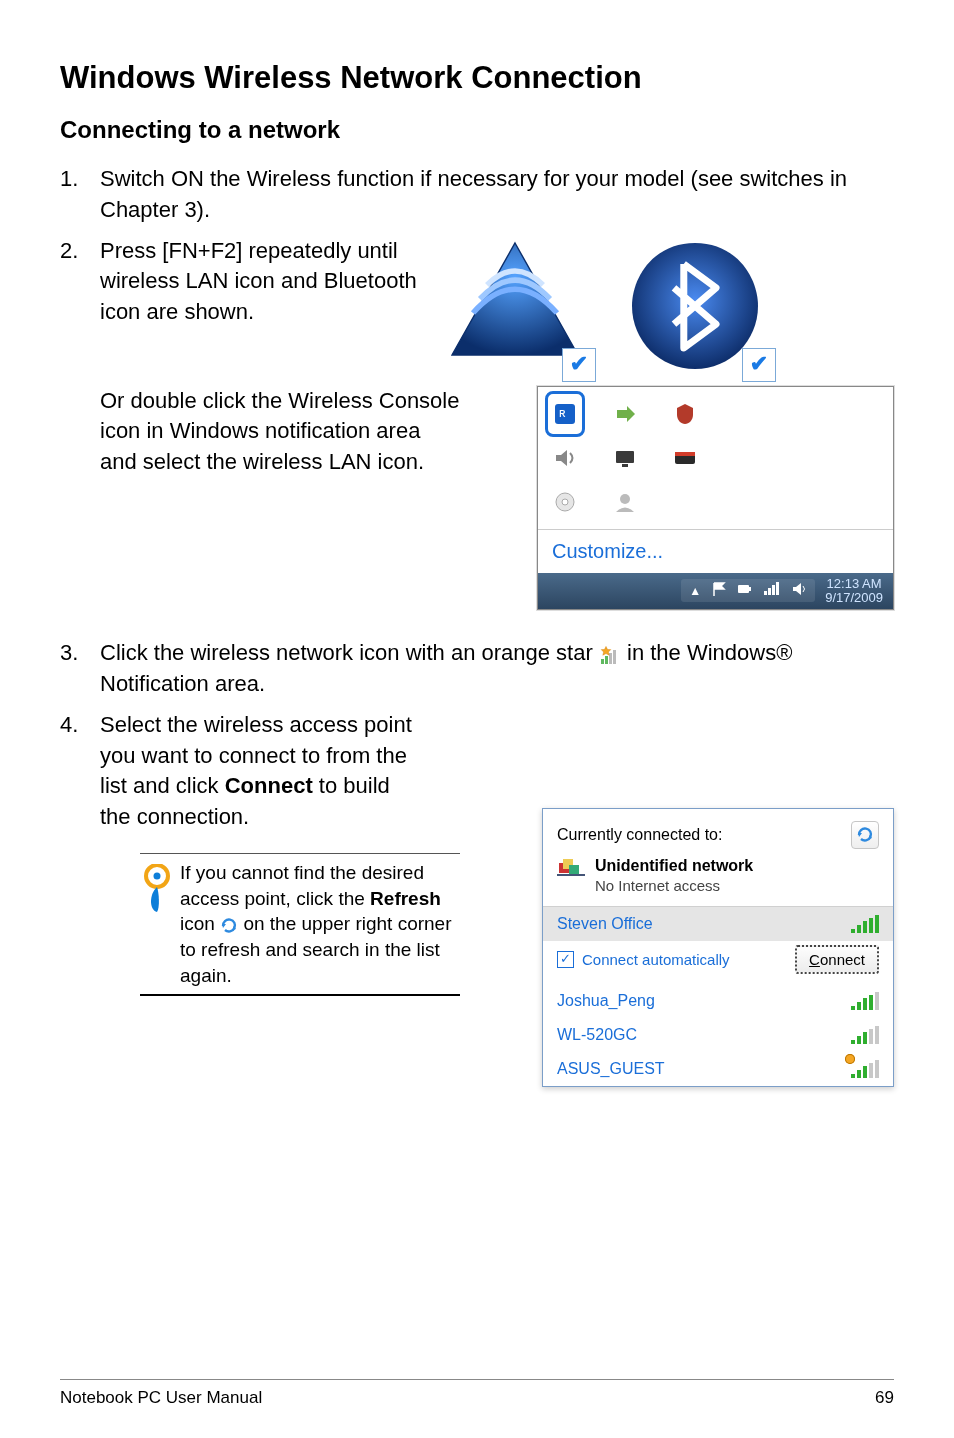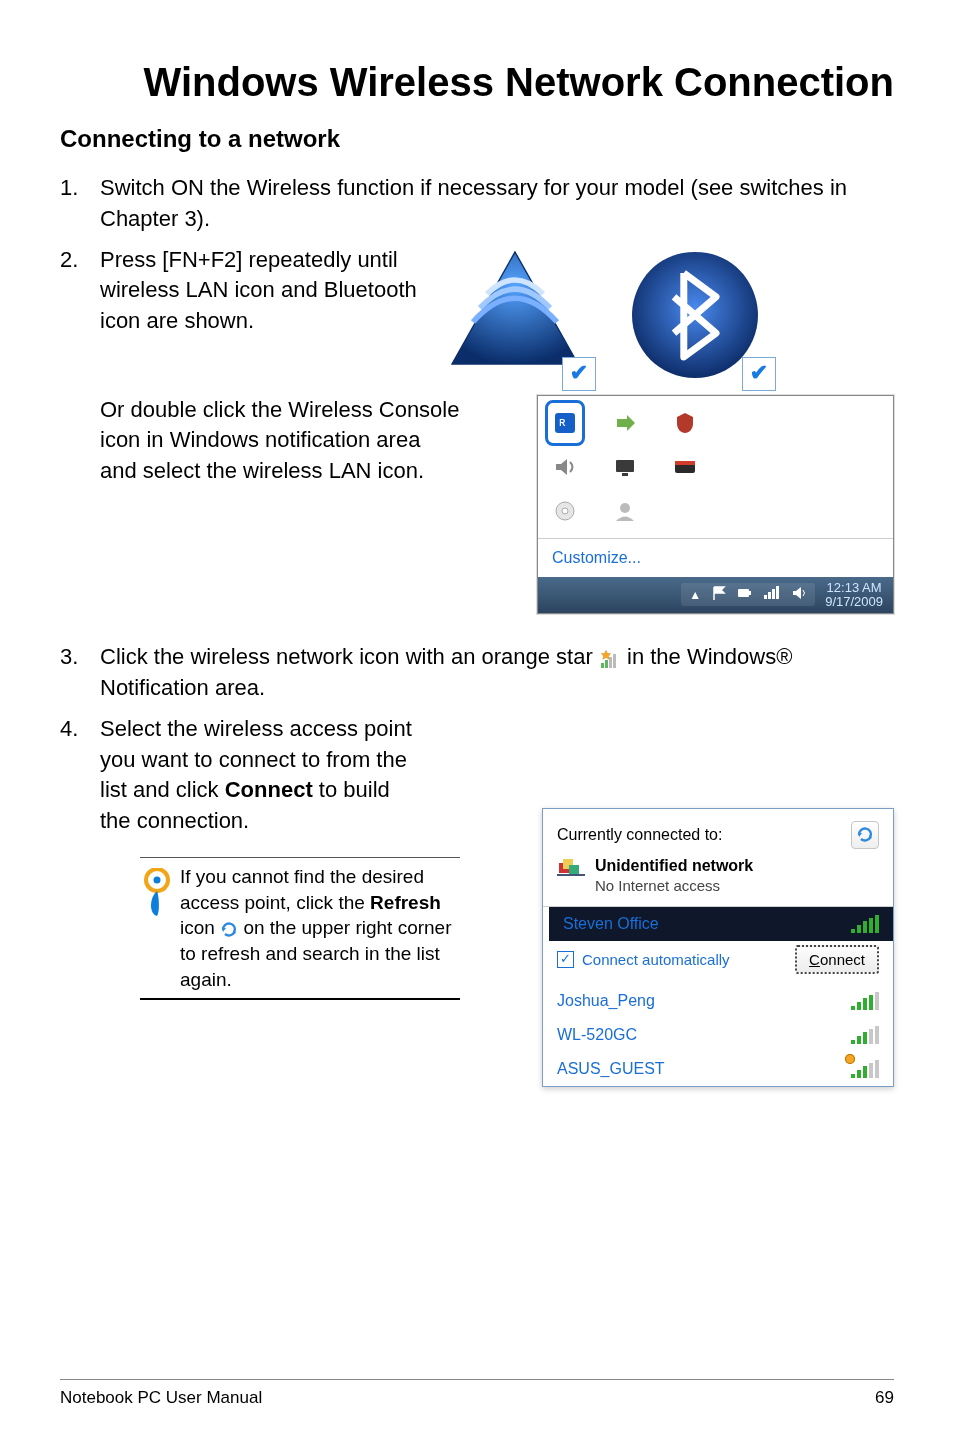--- a/index.html
+++ b/index.html
@@ -12,24 +12,23 @@
     position: relative;
     box-sizing: border-box;
   }
   .page {
     padding: 60px 60px 30px 60px;
     box-sizing: border-box;
     height: 100%;
     position: relative;
   }
   h1.title {
-    font-size: 40px;
+    font-size: 31px;
     font-weight: bold;
     margin: 0 0 20px 0;
-    text-align: right;
   }
   h2.subtitle {
     font-size: 24px;
     font-weight: bold;
     margin: 0 0 20px 0;
   }
   .step {
     display: flex;
     font-size: 22px;
     line-height: 1.4;
@@ -112,21 +111,21 @@
     margin: -5px;
   }
   .wc-chip {
     width: 20px; height: 20px; background:#1560c8; border-radius:3px; position:relative;
   }
   .wc-chip::after{content:"ʀ"; color:#fff; font-size:12px; position:absolute; left:4px; top:2px;}
   .customize {
     padding: 10px 14px;
     border-top: 1px solid #ccc;
     color: #1a6ed8;
-    font-size: 16px;
+    font-size: 20px;
   }
   .taskbar {
     background: linear-gradient(#4a6a8a,#2c4560);
     display: flex;
     justify-content: flex-end;
     align-items: center;
     padding: 4px 10px;
   }
   .sys-cluster {
     background: rgba(255,255,255,0.1);
@@ -200,21 +199,21 @@
   .wp-divider { border-top:1px solid #d0d0d0;}
   .wp-section-head {
     display:flex; justify-content:space-between; padding:10px 14px;
     font-size:16px; color:#555;
   }
   .chev { font-size:14px;}
   .wp-item {
     display:flex; justify-content:space-between; align-items:center;
     padding:8px 14px; font-size:16px; color:#1a6ed8;
   }
-  .wp-item.selected { background:#0f172a;margin-left:6px;}
+  .wp-item.selected { background:#e5e5e5;}
   .bars {
     display:inline-flex; align-items:flex-end; gap:2px; height:18px;
   }
   .bars span { width:4px; background:#2fae2f; display:inline-block;}
   .bars.low span:nth-child(4), .bars.low span:nth-child(5){background:#c8c8c8;}
   .bars.med span:nth-child(5){background:#c8c8c8;}
   .bars.locked { position:relative;}
   .bars.locked::after{
     content:""; position:absolute; left:-6px; top:-6px; width:10px; height:10px;
     background:#f5a623; border-radius:50%;

